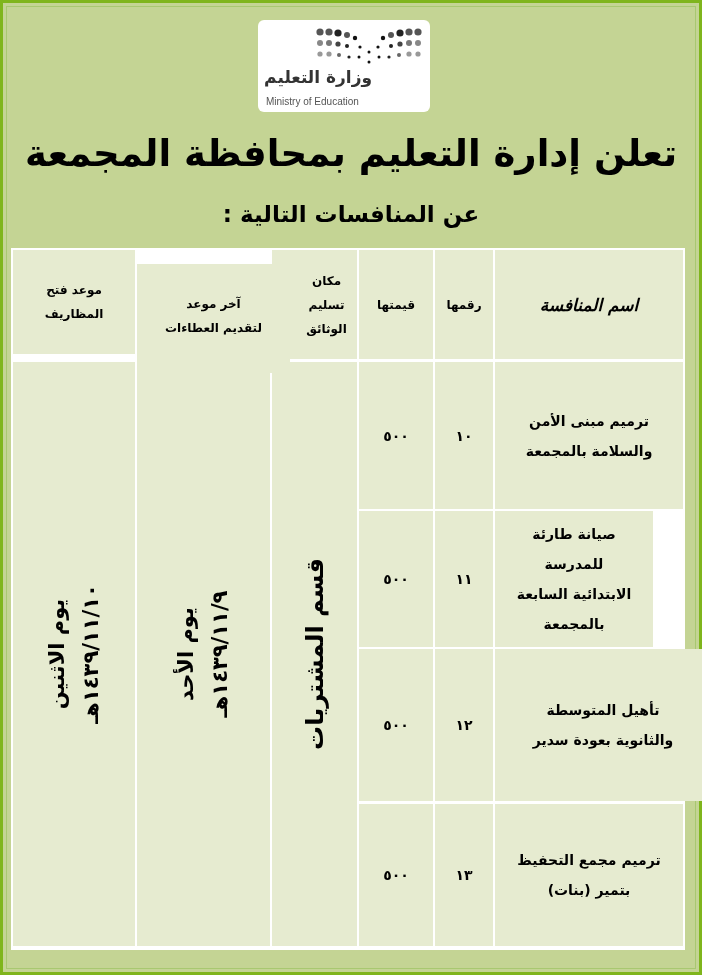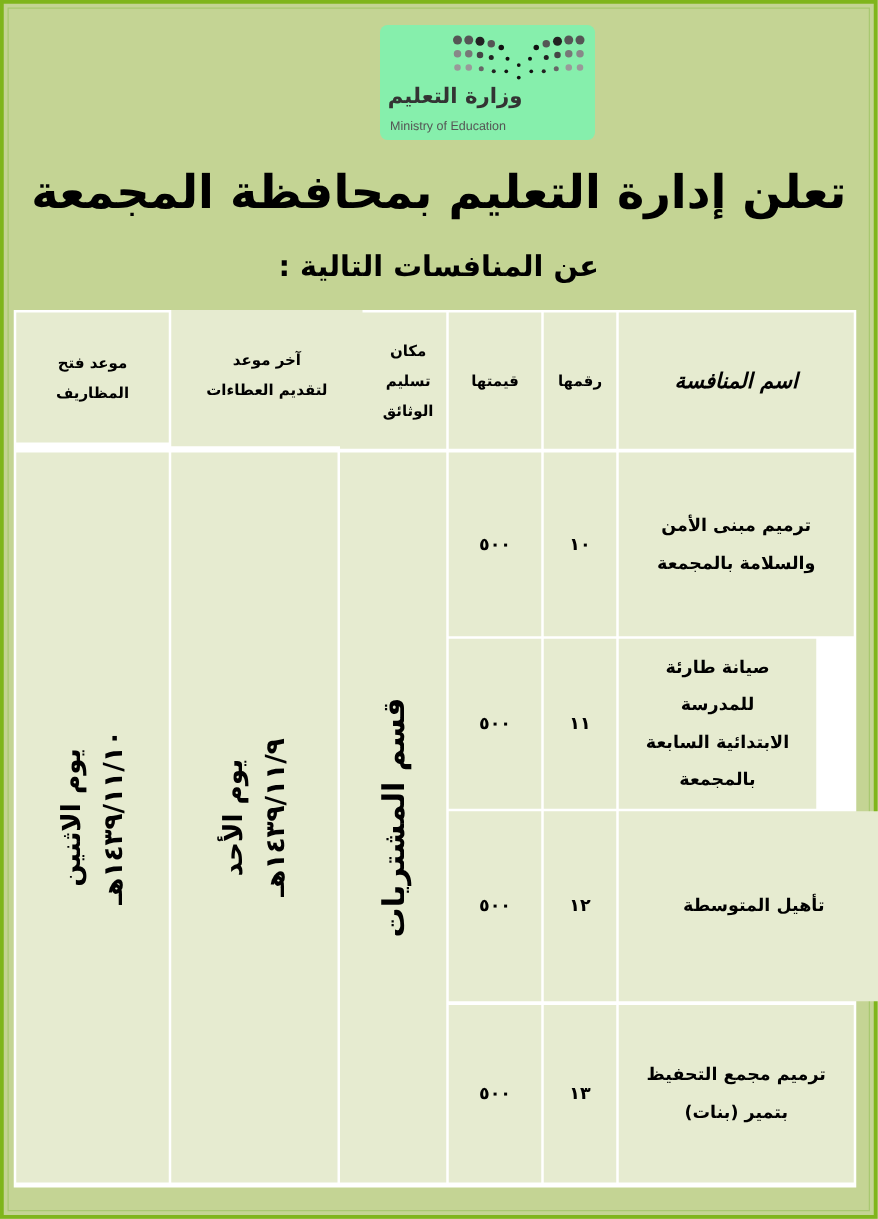--- a/index.html
+++ b/index.html
@@ -13,21 +13,21 @@
     box-sizing: border-box;
     border: 3px solid #7fb51c;
     background: #c4d494;
   }
   .frame-inner {
     position: absolute; left: 3px; top: 3px; right: 3px; bottom: 3px;
     border: 1px solid #a8c870;
   }
   .logo-box {
     position: absolute; left: 258px; top: 20px; width: 172px; height: 92px;
-    background: #86efac; border-radius: 6px; margin-left: 46px;
+    background: #ffffff; border-radius: 6px;
   }
   .logo-dots { position: absolute; left: 56px; top: 6px; width: 110px; height: 40px; }
   .logo-ar {
     position: absolute; right: 58px; top: 47px;
     font-size: 17px; font-weight: bold; color: #333333; direction: rtl;
     letter-spacing: 0.5px;
   }
   .logo-en {
     position: absolute; left: 8px; top: 76px;
     font-family: "Liberation Sans", sans-serif; font-size: 10px; color: #555555;
@@ -120,21 +120,21 @@
     <span>رقمها</span>
   </div>
   <div class="cell hdr" style="left:348px; top:2px; width:74px; height:109px;">
     <span>قيمتها</span>
   </div>
   <div class="cell hdr" style="left:261px; top:2px; width:85px; height:109px; flex-direction:column;padding-left:24px;">
     <div>مكان</div>
     <div>تسليم</div>
     <div>الوثائق</div>
   </div>
-  <div class="cell hdr" style="left:126px; top:0; width:153px; height:109px; flex-direction:column; justify-content:flex-start; padding-top:28px;">
+  <div class="cell hdr" style="left:126px; top:16px; width:153px; height:109px; flex-direction:column; justify-content:flex-start; padding-top:28px;">
     <div>آخر موعد</div>
     <div>لتقديم العطاءات</div>
   </div>
   <div class="cell hdr" style="left:2px; top:2px; width:122px; height:104px; flex-direction:column; justify-content:flex-start; padding-top:28px;">
     <div>موعد فتح</div>
     <div>المظاريف</div>
   </div>
 
   <div class="cell name" style="left:484px; top:114px; width:188px; height:147px; flex-direction:column;">
     <div>ترميم مبنى الأمن</div>
@@ -146,20 +146,21 @@
   <div class="cell name" style="left:484px; top:263px; width:158px; height:136px; flex-direction:column;">
     <div>صيانة طارئة للمدرسة</div>
     <div>الابتدائية السابعة</div>
     <div>بالمجمعة</div>
   </div>
   <div class="cell num" style="left:424px; top:263px; width:58px; height:136px;">١١</div>
   <div class="cell num" style="left:348px; top:263px; width:74px; height:136px;">٥٠٠</div>
 
   <div class="cell name" style="left:484px; top:401px; width:216px; height:152px; flex-direction:column;">
     <div>تأهيل المتوسطة</div>
+    <div>والثانوية بعودة سدير</div>
   </div>
   <div class="cell num" style="left:424px; top:401px; width:58px; height:152px;">١٢</div>
   <div class="cell num" style="left:348px; top:401px; width:74px; height:152px;">٥٠٠</div>
 
   <div class="cell name" style="left:484px; top:556px; width:188px; height:142px; flex-direction:column;">
     <div>ترميم مجمع التحفيظ</div>
     <div>بتمير (بنات)</div>
   </div>
   <div class="cell num" style="left:424px; top:556px; width:58px; height:142px;">١٣</div>
   <div class="cell num" style="left:348px; top:556px; width:74px; height:142px;">٥٠٠</div>

